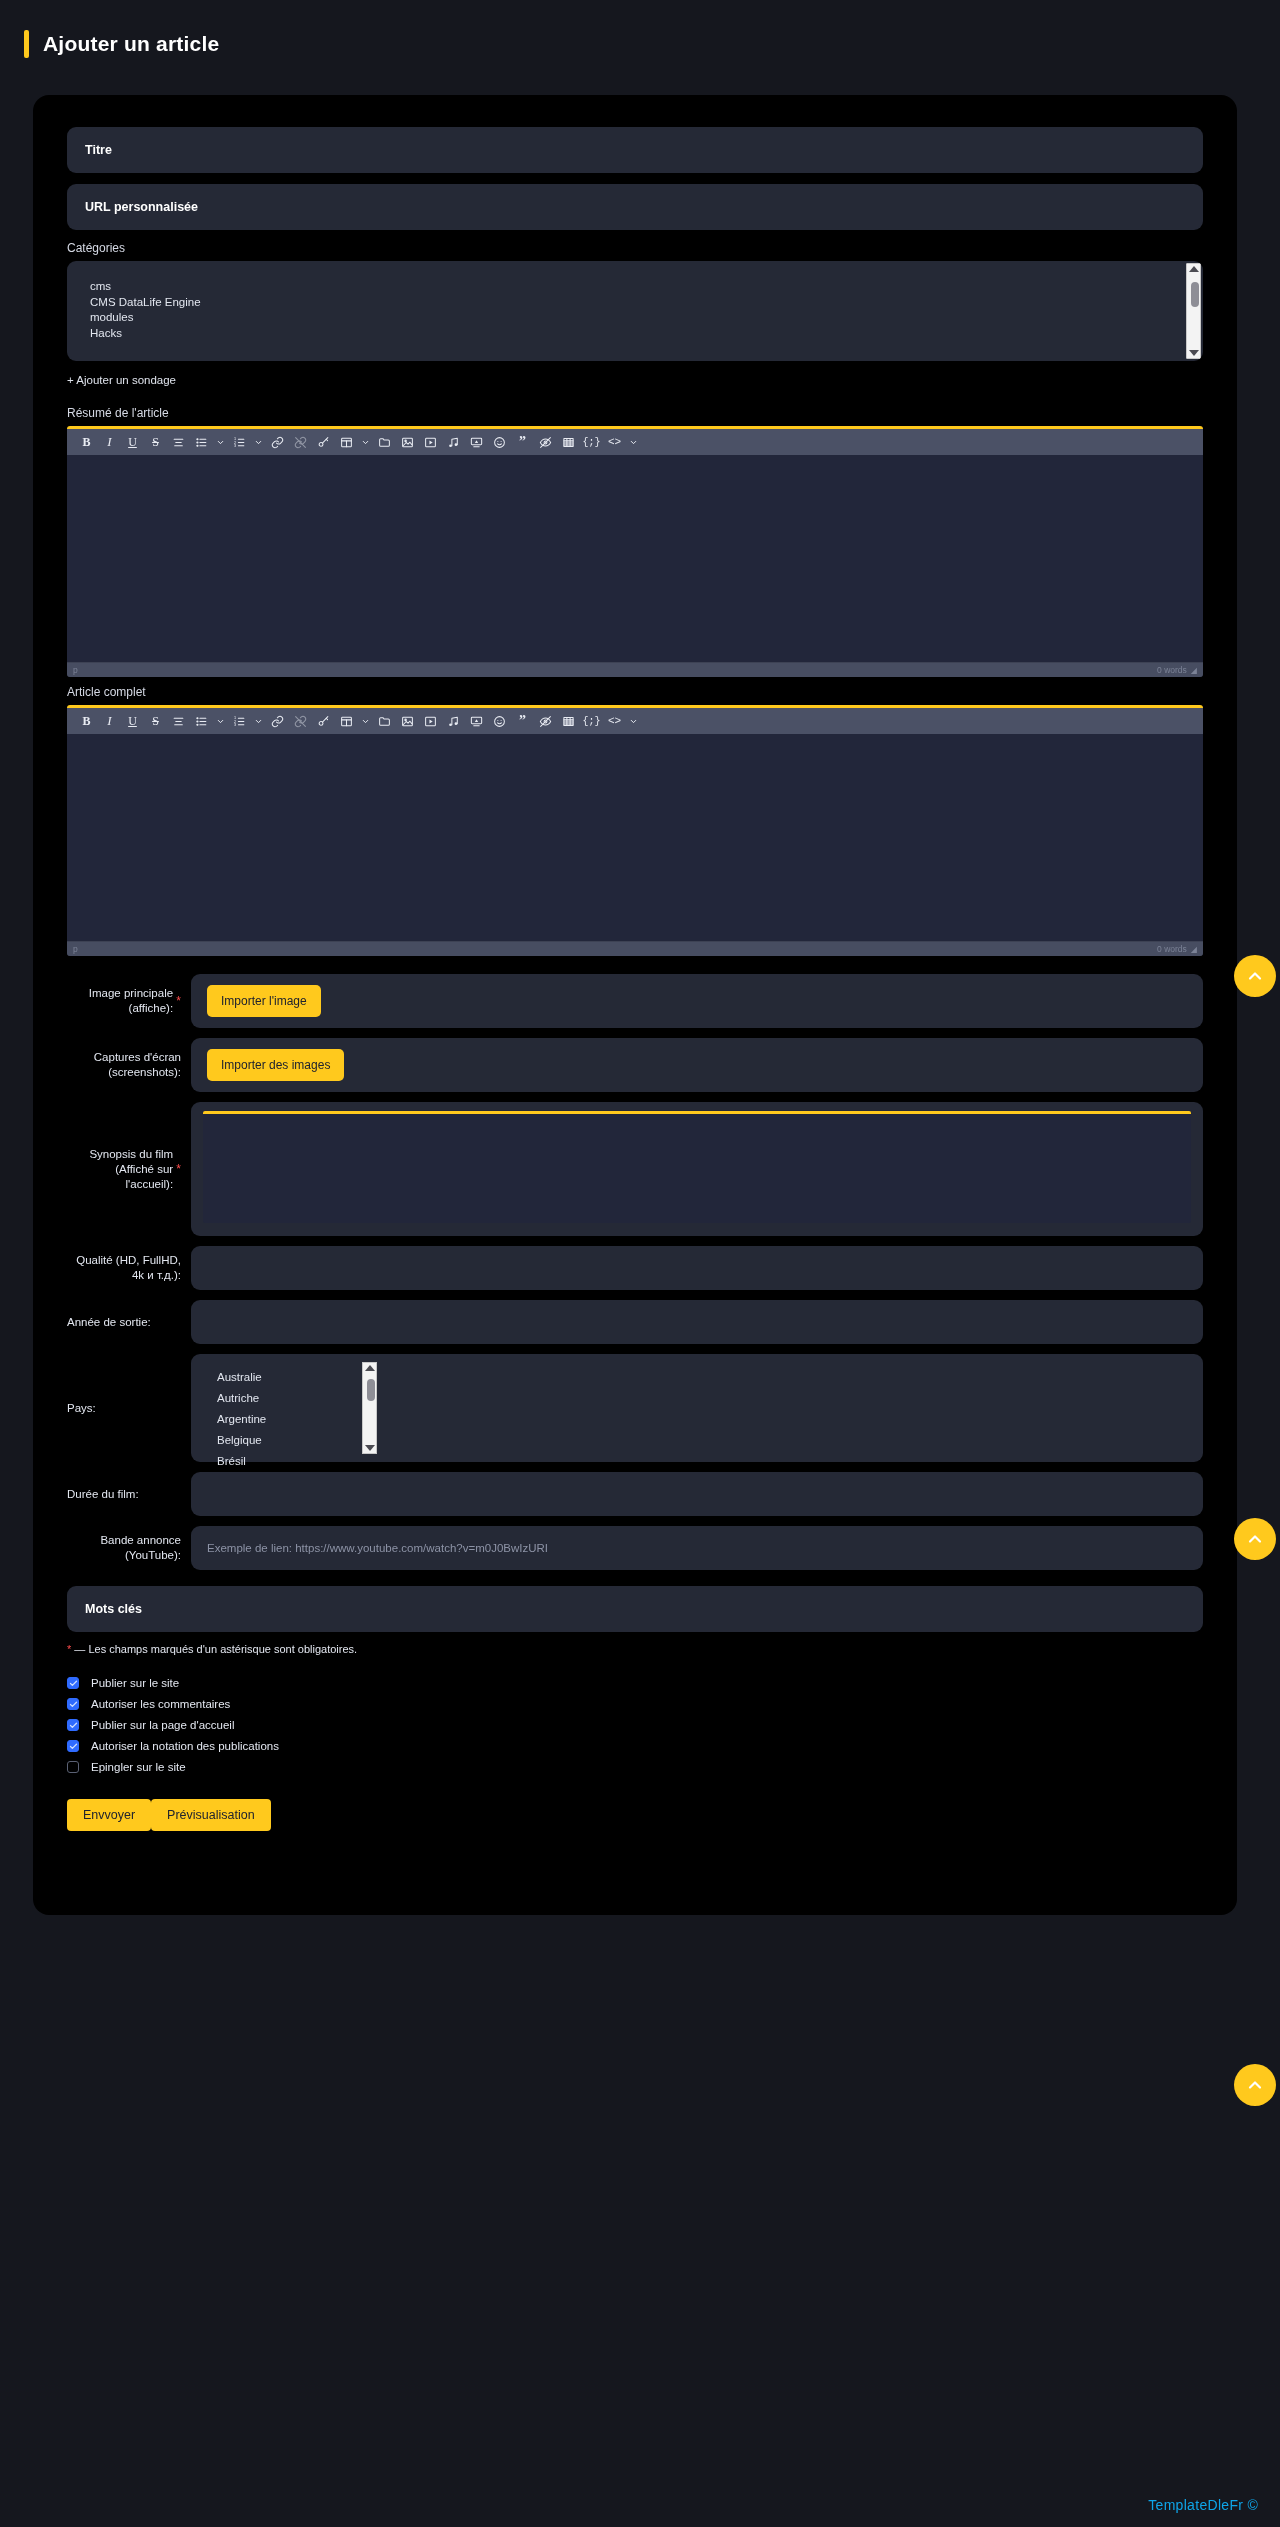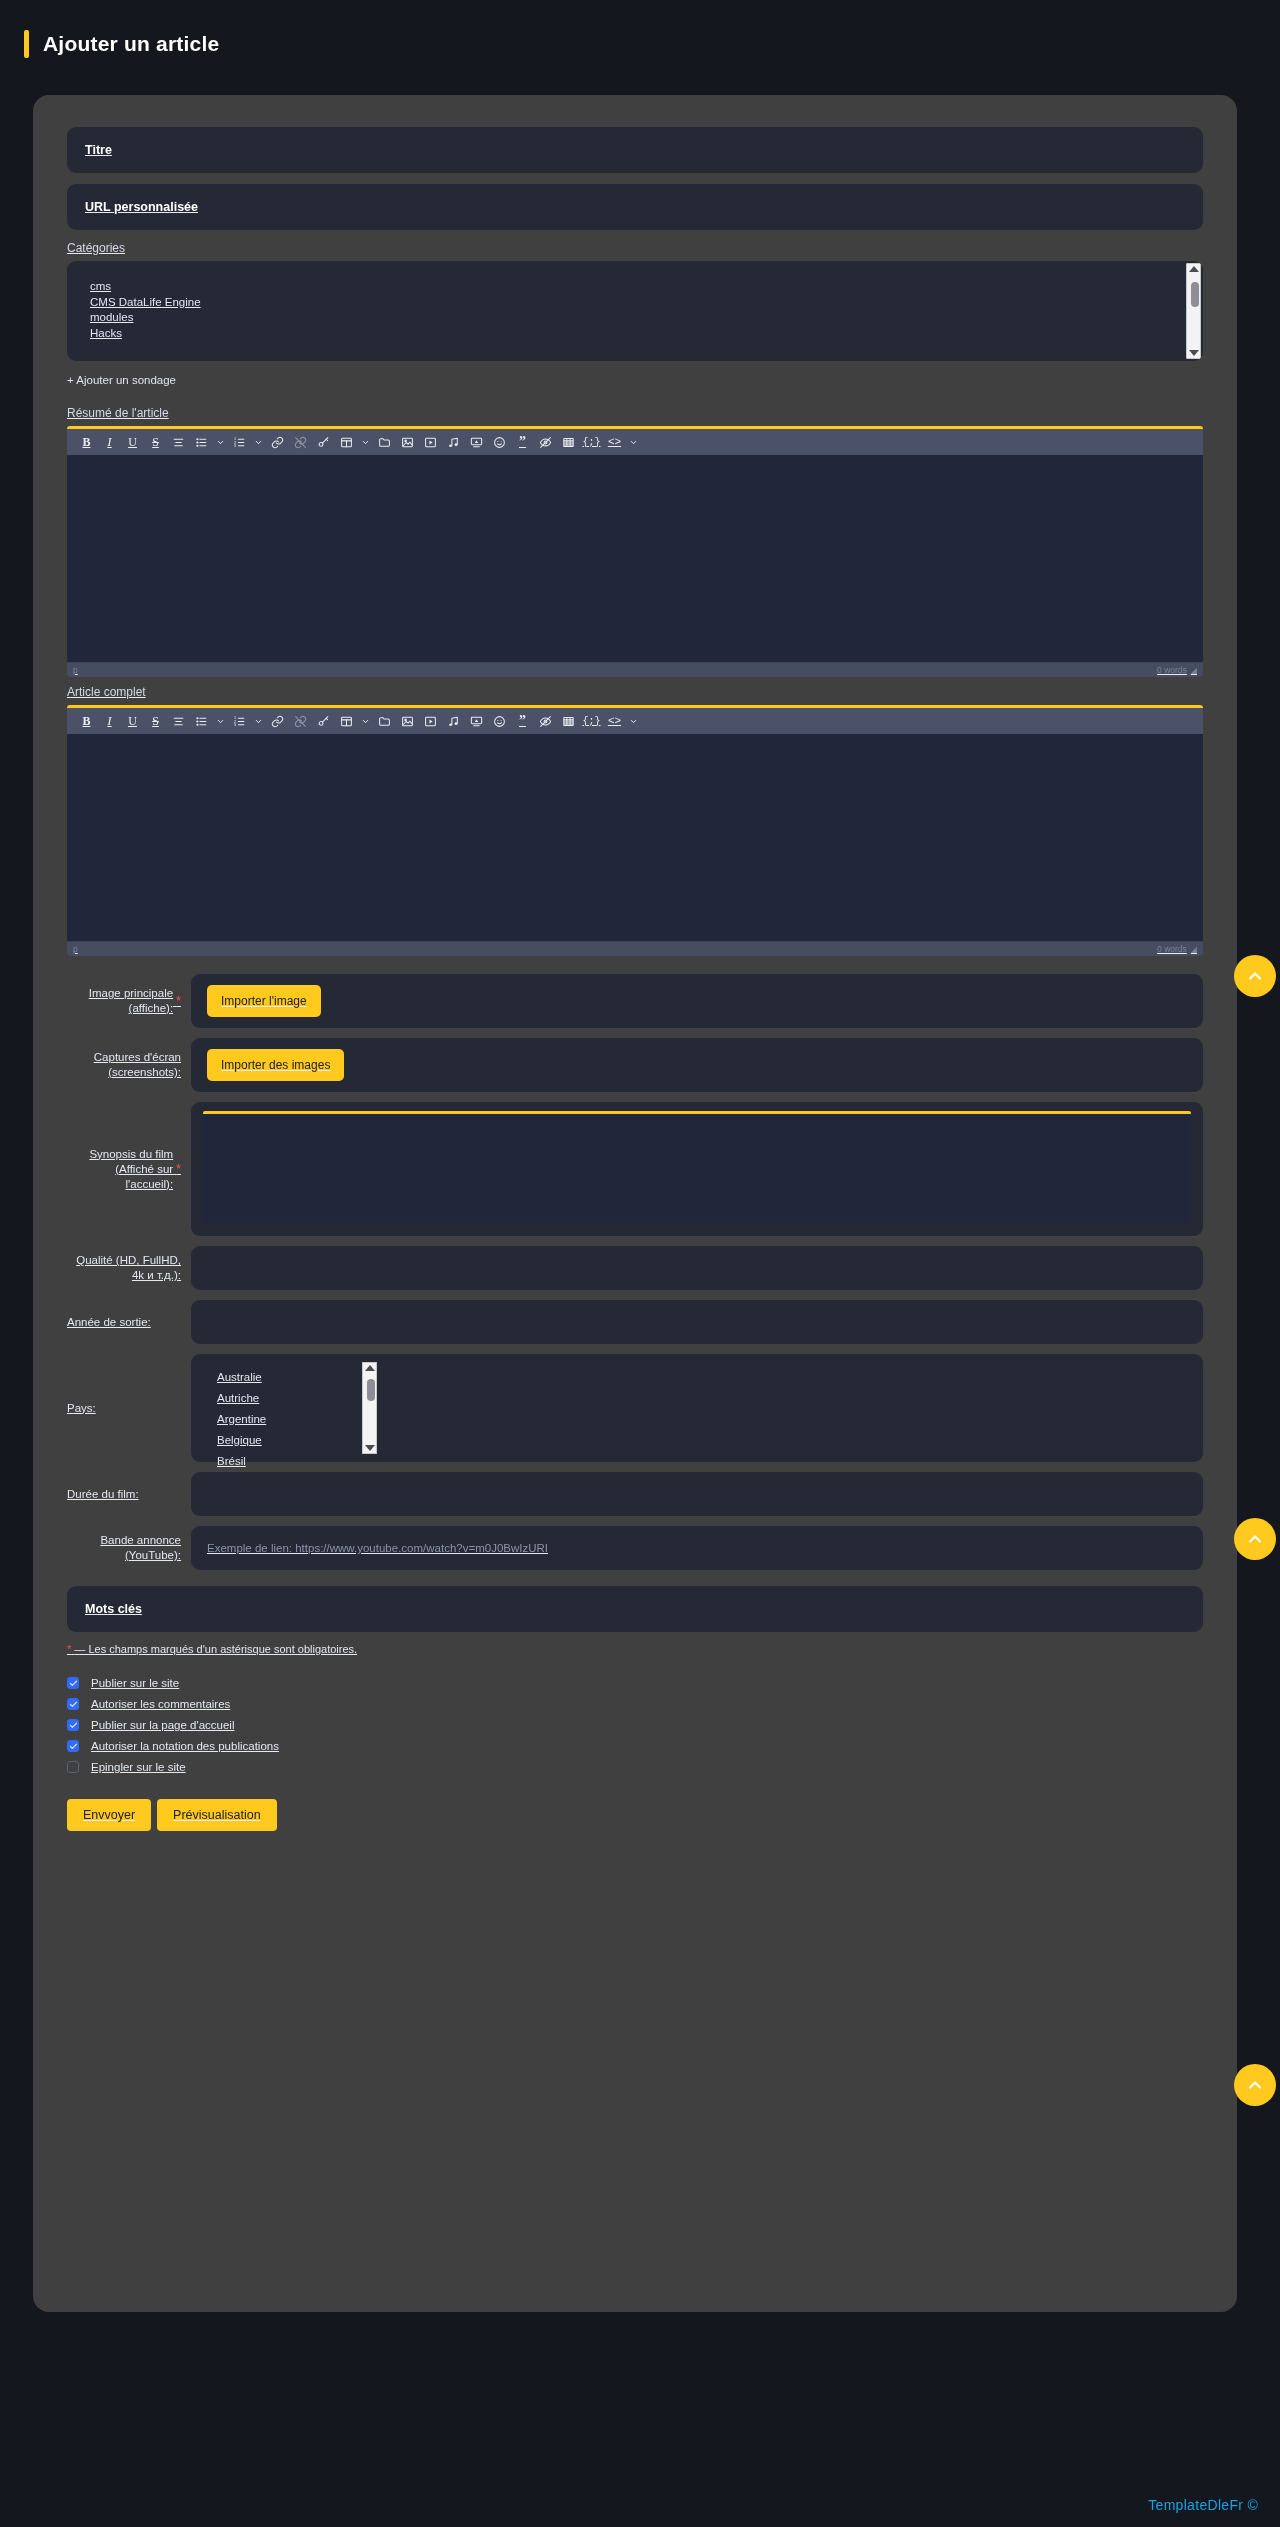--- a/index.html
+++ b/index.html
@@ -21,22 +21,22 @@
   .title-bar{
     width:5px; height:28px; background:#ffc91d; border-radius:2px;
     margin-right:14px;
   }
   .page-title{
     font-size:21px; font-weight:700; color:#ffffff; letter-spacing:.2px;
   }
 
   
   .panel{
-    position:absolute; left:33px; top:95px; width:1204px; height:2217px;
-    background:#404040; border-radius:16px;text-decoration:underline;
+    position:absolute; left:33px; top:95px; width:1204px; height:1820px;
+    background:#000000; border-radius:16px;
   }
   .panel-inner{ padding:32px 34px 30px 34px; }
 
   
   .big-input{
     background:#252936; border-radius:9px;
     height:46px; display:flex; align-items:center;
     padding:0 18px;
     font-size:12.5px; font-weight:700; color:#ffffff;
     margin-bottom:11px;
@@ -164,21 +164,21 @@
   .chk{
     width:12px; height:12px; border-radius:3px; margin-right:12px;
     background:#2f6bff; border:1px solid #2f6bff;
     display:flex; align-items:center; justify-content:center;
     flex:0 0 12px;
   }
   .chk.off{ background:transparent; border:1px solid #5b6174; }
   .chk svg{ display:block; }
   .chk-label{ font-size:11.5px; color:#e3e7f0; }
 
-  .actions{ margin-top:26px; display:flex; gap:6px; }
+  .actions{ margin-top:26px; display:flex; }
   .actions .btn-yellow{ padding:9px 16px; font-size:12.5px; border-radius:4px;}
 
   
   .fab{
     position:absolute; right:4px; width:42px; height:42px; border-radius:50%;
     background:#ffc91d; display:flex; align-items:center; justify-content:center;
     cursor:pointer;
   }
   .fab svg{ display:block; }
 

